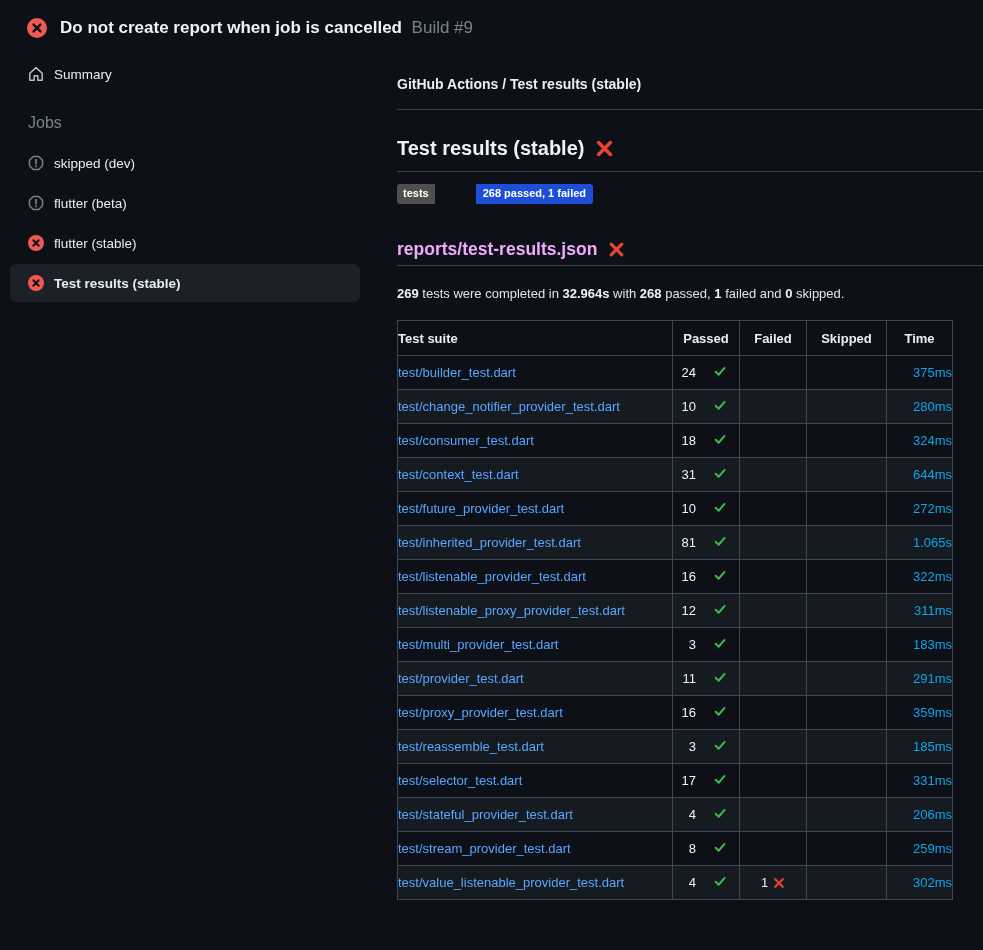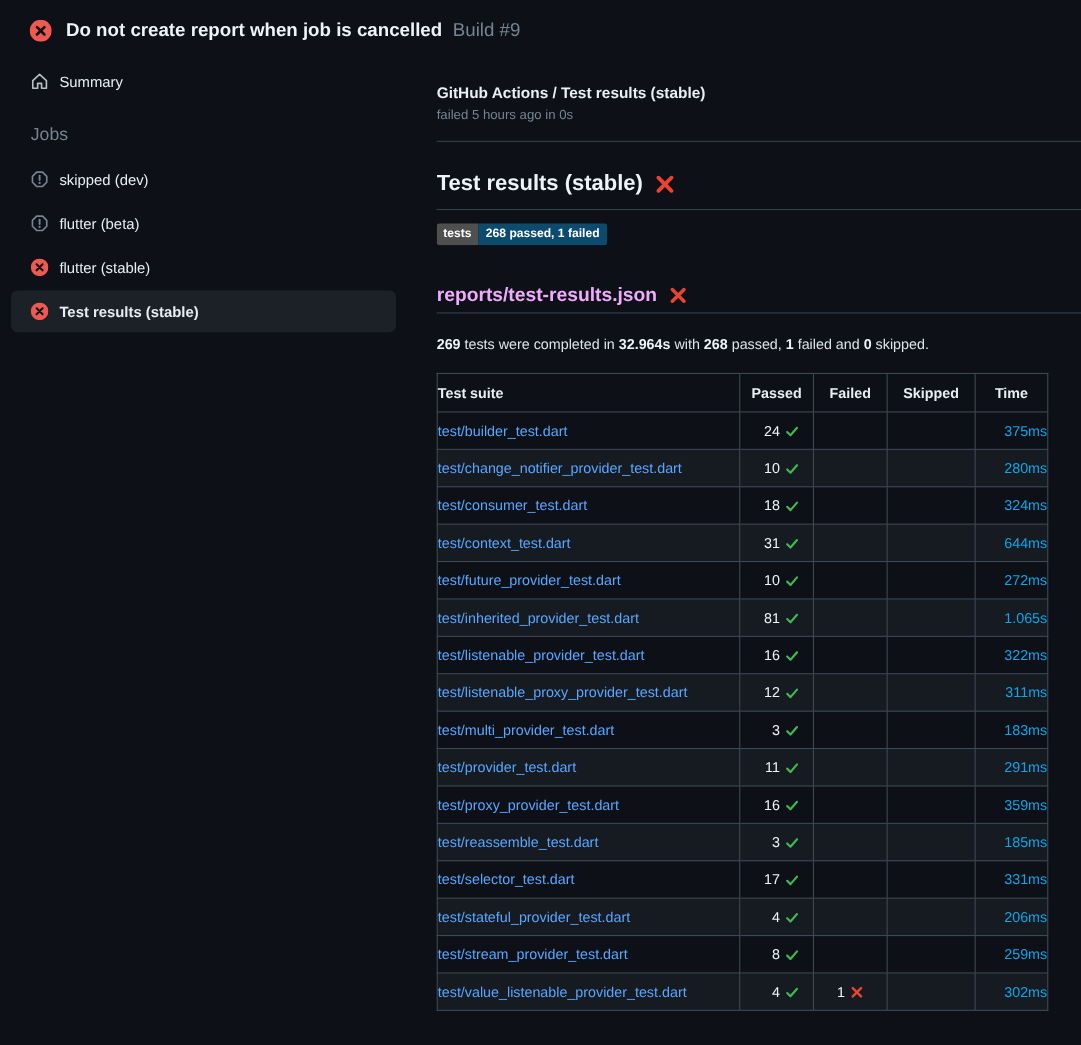--- a/index.html
+++ b/index.html
@@ -45,21 +45,21 @@
   .section-heading {
     display:flex; align-items:center; gap:11px;
     margin-top:26px; padding-bottom:11px;
     border-bottom:1px solid #373f49;
   }
   .section-heading .h2-text { font-size:20px; font-weight:700; color:#eef3f8; line-height:24px; }
 
   .badge { display:inline-flex; margin-top:12px; border-radius:3px; overflow:hidden;
            font-size:11px; font-weight:700; line-height:13px;justify-content:center; }
   .badge-label { background:#4f4f4f; color:#fff; padding:3px 6px 4px; }
-  .badge-value { background:#0c4a6e; color:#fff; padding:3px 7px 4px; }
+  .badge-value { background:#1d4ed8; color:#fff; padding:3px 7px 4px;margin-left:41px; }
 
   .report-heading {
     display:flex; align-items:center; gap:11px;
     margin-top:34px; padding-bottom:5px;
     border-bottom:1px solid #373f49;
   }
   .report-heading a { font-size:17.5px; font-weight:700; color:#f0abfc; text-decoration:none; line-height:22px; }
 
   .summary-line { margin-top:20px; font-size:13px; line-height:16px; color:#dde4eb; }
   .summary-line b { font-weight:700; color:#eef3f8; }
@@ -70,21 +70,21 @@
     border-collapse:collapse; table-layout:fixed;
   }
   table.results th, table.results td { border:1px solid #3e4854; padding:0; }
   table.results thead tr { height:35px; }
   table.results tbody tr { height:34px; }
   table.results tbody tr:nth-child(even) { background:#161b22; }
   th { font-size:13px; font-weight:700; color:#e9eff5; text-align:center; }
   th.col-suite { text-align:left; padding-left:16px; }
   td.cell-suite { padding-left:16px; }
   td.cell-suite a { color:#58a6ff; text-decoration:none; font-size:13px; }
-  td.cell-passed .cellflex { display:flex; justify-content:flex-end; align-items:flex-end; gap:5px; padding-right:12px; }
+  td.cell-passed .cellflex { display:flex; justify-content:flex-end; align-items:flex-start; gap:18px; padding-right:12px; }
   td.cell-failed .cellflex { display:flex; justify-content:center; align-items:center; gap:5px; }
   td.cell-time { text-align:right; padding-right:10px; color:#0ea5e9; font-size:13px; }
   .num { font-size:13px; color:#eef3f8; }
 </style>
 </head>
 <body>
 
 <svg width="0" height="0" style="position:absolute" aria-hidden="true">
   <defs>
     <g id="def-x-circle">
@@ -159,21 +159,20 @@
             <use href="#def-x-circle"></use>
           </svg>
       <span>Test results (stable)</span>
     </li>
   </ul>
   </nav>
 
   <main class="main">
 
     <div class="breadcrumb">GitHub Actions / Test results (stable)</div>
-    <div class="status-line">failed 5 hours ago in 0s</div>
     <hr class="divider">
 
     <div class="section-heading">
       <span class="h2-text">Test results (stable)</span>
       <svg width="19" height="19" viewBox="0 0 16 16">
           <use href="#def-xmark"></use>
         </svg>
     </div>
 
     <div>

